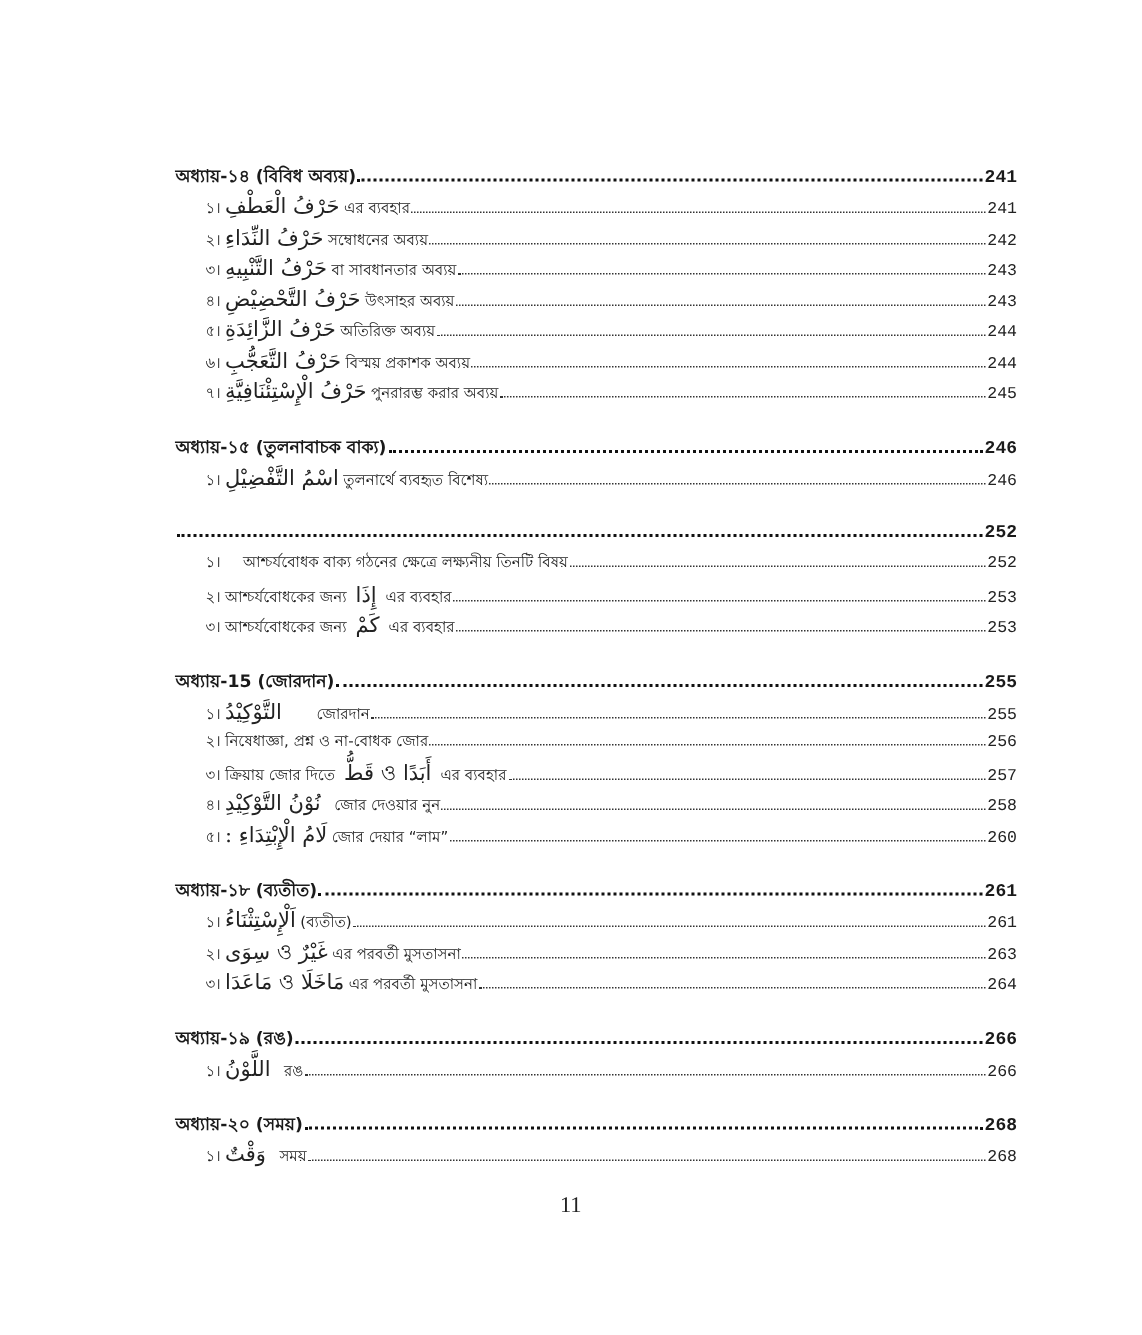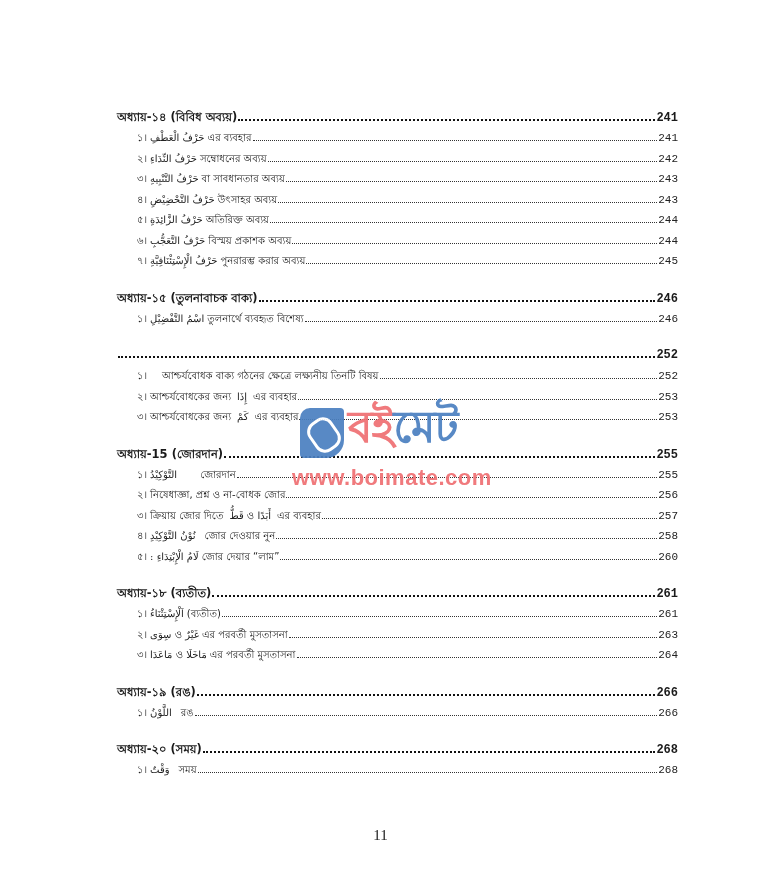--- a/index.html
+++ b/index.html
@@ -4,26 +4,26 @@
   <style>
     html, body { margin: 0; padding: 0; background: #ffffff; }
     body { width: 761px; height: 890px; position: relative; overflow: hidden; font-family: "DejaVu Sans", sans-serif; color: #1a1a1a; }
     .page { position: absolute; left: 0; top: 0; width: 667px; height: 890px; background: #ffffff; }
     .toc { position: absolute; left: 117px; top: 107px; width: 561px; }
     .chapter { margin-bottom: 16px; }
     .row { display: flex; align-items: baseline; height: 20.5px; line-height: 20.5px; white-space: nowrap; }
     .row.head { font-weight: bold; font-size: 11.5px; height: 21px; }
     .row.entry { font-size: 10px; padding-left: 20px; color: #222; }
     .row .label { flex: 0 0 auto; }
-    .row .arabic { font-family: "DejaVu Serif", serif; font-size: 10px; margin: 0 3px; direction: rtl; unicode-bidi: isolate; }
+    .row .arabic { font-family: "DejaVu Serif", serif; font-size: 14px; margin: 0 3px; direction: rtl; unicode-bidi: isolate; }
     .row .leader { flex: 1 1 auto; border-bottom: 1px dotted #333; margin: 0 1px 3px 1px; height: 1px; }
     .row.head .leader { border-bottom: 2px dotted #111; }
     .row .pg { flex: 0 0 auto; font-family: Liberation Mono, monospace; font-size: 11px; }
     .row.head .pg { font-weight: bold; font-size: 12px; }
-    .folio { position: absolute; left: 0; width: 761px; top: 796px; text-align: center; font-family: "Liberation Serif", serif; font-size: 15px; color: #222; margin-top: 31px; }
+    .folio { position: absolute; left: 0; width: 761px; top: 796px; text-align: center; font-family: "Liberation Serif", serif; font-size: 15px; color: #222; }
     .wm { position: absolute; left: 300px; top: 405px; width: 190px; height: 85px; pointer-events: none; opacity: 0.92; }
     .wm-icon { position: absolute; left: 0; top: 3px; width: 44px; height: 50px; border-radius: 10px 4px 18px 4px; background: #4a7fc1; }
     .wm-icon::after { content: ""; position: absolute; left: 10px; top: 10px; width: 22px; height: 28px; border: 3px solid #fff; border-radius: 11px; transform: rotate(-35deg); }
     .wm-title { position: absolute; left: 48px; top: -6px; font-size: 44px; font-weight: bold; letter-spacing: -1px; line-height: 56px; }
     .wm-title .a { color: #ef6f72; }
     .wm-title .b { color: #4a7fc1; }
     .wm-url { position: absolute; left: -8px; top: 60px; font-family: "Liberation Sans", sans-serif; font-weight: bold; font-size: 22px; color: #ef6f72; letter-spacing: 0.5px; }
   </style>
 </head>
 <body>
@@ -229,22 +229,15 @@
         <span class="label">১।</span>
         <span class="arabic">وَقْتٌ</span>
         <span class="label" style="margin-left:6px">সময়</span>
         <span class="leader"></span>
         <span class="pg">268</span>
       </div>
     </div>
 
   </div>
 
-  <div class="wm">
-    <div class="wm-icon"></div>
-    <div class="wm-title">
-      <span class="a">বই</span><span class="b">মেট</span>
-    </div>
-    <div class="wm-url">www.boimate.com</div>
-  </div>
 
   <div class="folio">11</div>
 </div>
 
 </body></html>

